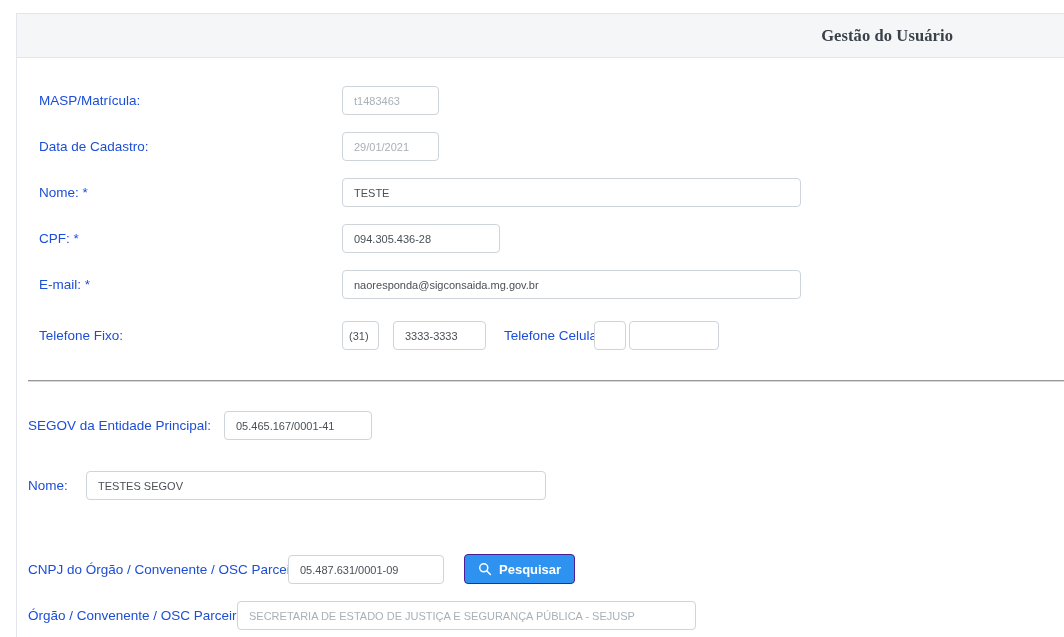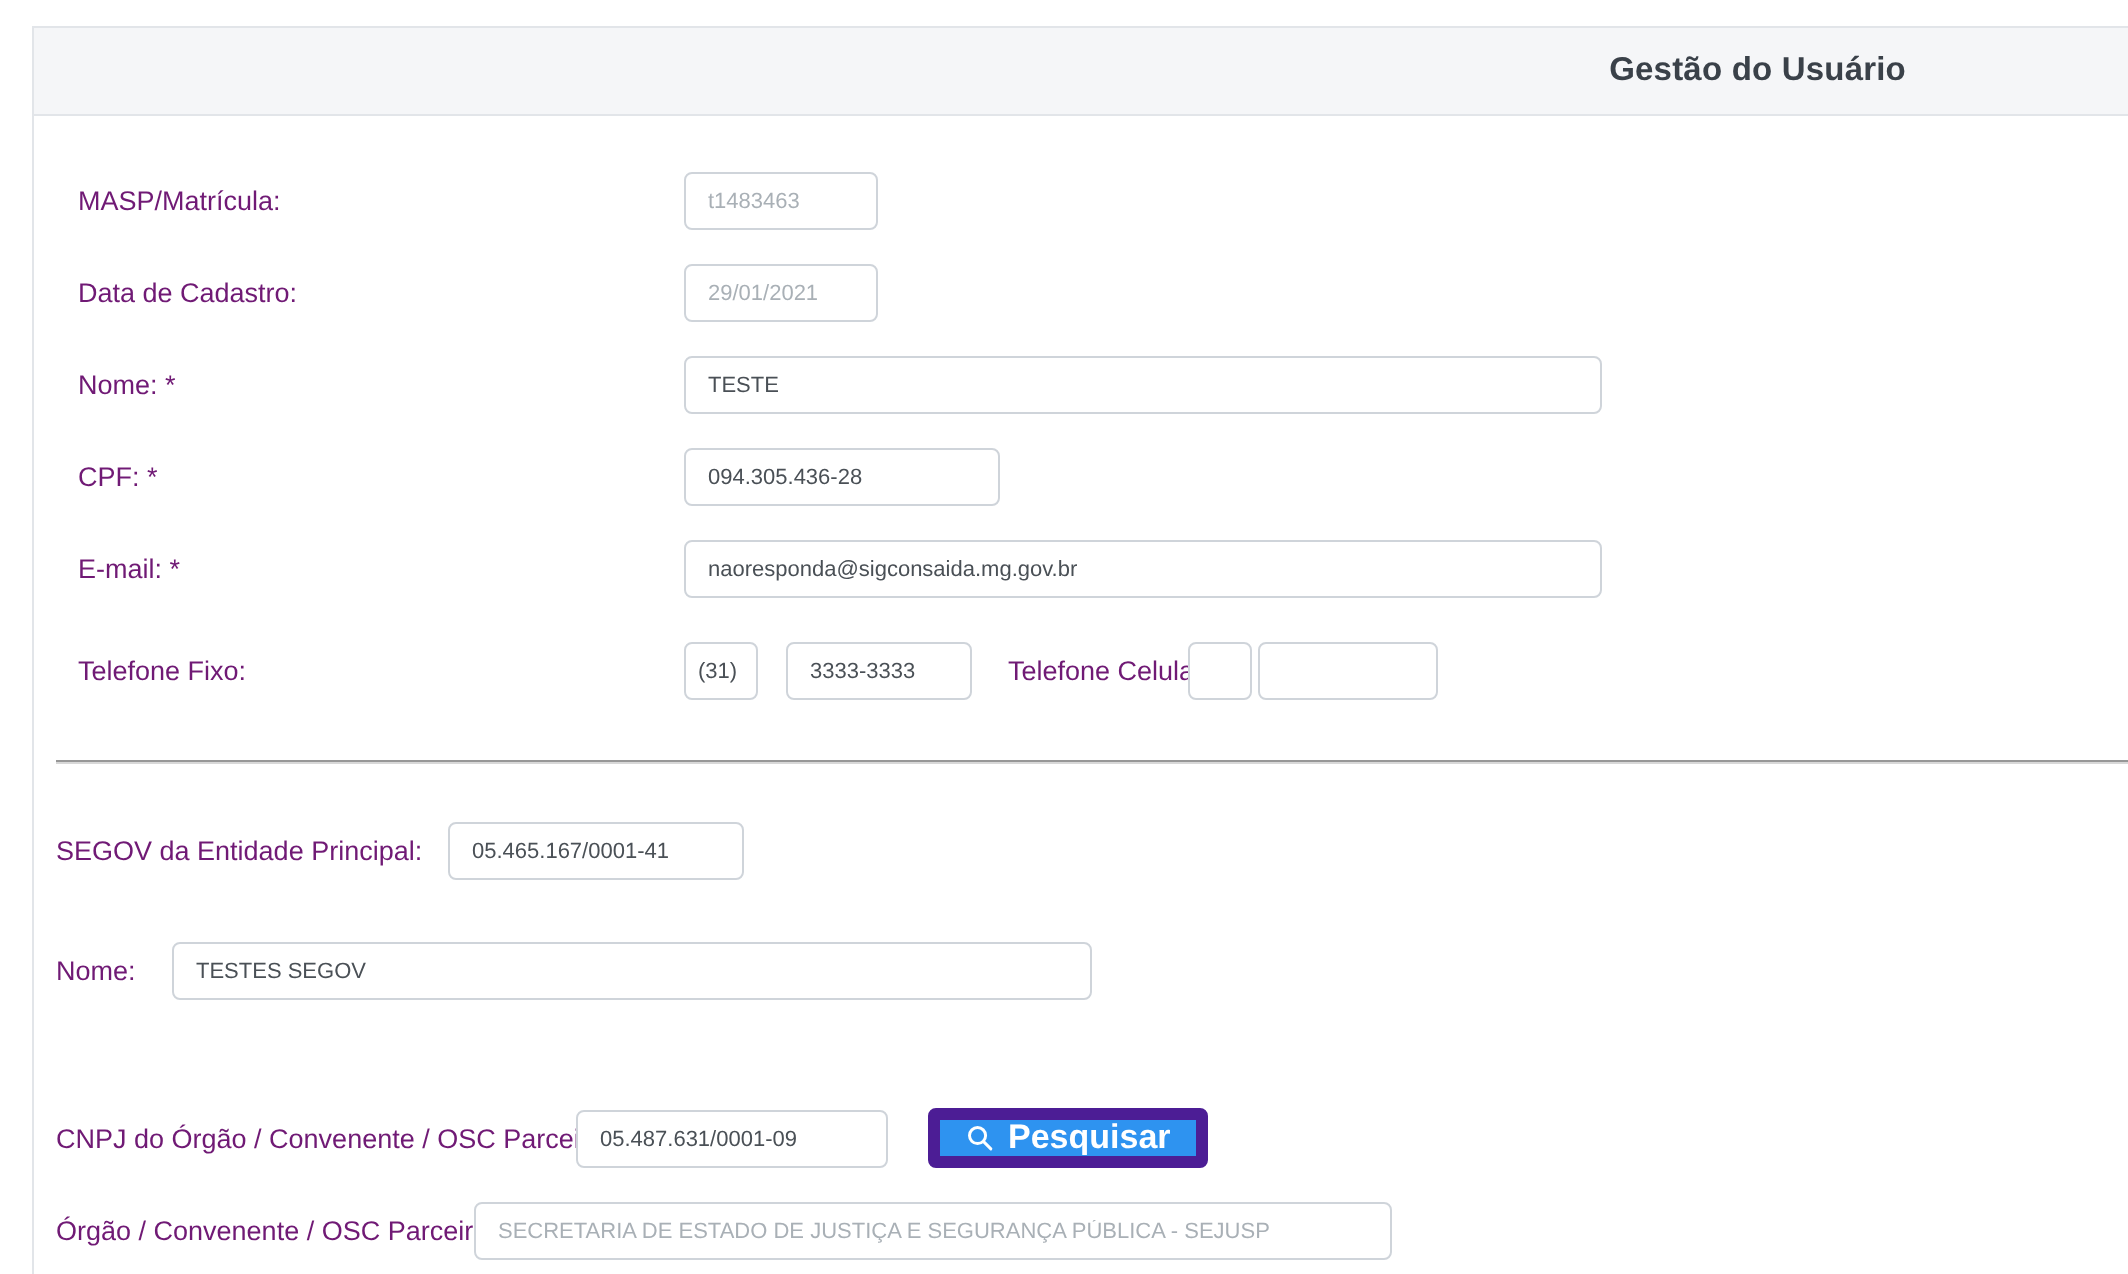--- a/index.html
+++ b/index.html
@@ -28,31 +28,32 @@
     position: absolute;
     left: 0; top: 0; right: 0;
     height: 44px;
     background: #f5f6f8;
     border-bottom: 1px solid #e2e5e9;
     display: flex;
     align-items: center;
     justify-content: flex-end;
     padding-right: 112px;
     box-sizing: border-box;
+    font-family: Liberation Serif, serif;
   }
   .panel-title {
     font-size: 16.5px;
     font-weight: bold;
     color: #3a4149;
     letter-spacing: 0.1px;
   }
   .lbl {
     position: absolute;
     font-size: 13.5px;
-    color: #701a75;
+    color: #1d4ed8;
     line-height: 29px;
     white-space: nowrap;
   }
   .inp {
     position: absolute;
     height: 29px;
     box-sizing: border-box;
     border: 1px solid #cfd4da;
     border-radius: 4px;
     padding: 0 11px;
@@ -71,25 +72,25 @@
     right: 0;
     height: 0;
     border-top: 1px solid #979797;
     border-bottom: 1px solid #d8d8d8;
   }
   .btn-primary {
     position: absolute;
     height: 30px;
     box-sizing: border-box;
     background: #2e93f0;
-    border: 6px solid #4c1d95;
+    border: 1px solid #4c1d95;
     border-radius: 4px;
     color: #ffffff;
     font-family: "Liberation Sans", "DejaVu Sans", sans-serif;
-    font-size: 17px;
+    font-size: 13px;
     font-weight: bold;
     display: inline-flex;
     align-items: center;
     gap: 7px;
     padding: 0 13px;
     cursor: pointer;
   }
   .btn-primary svg { display: block; }
 </style>
 </head>

